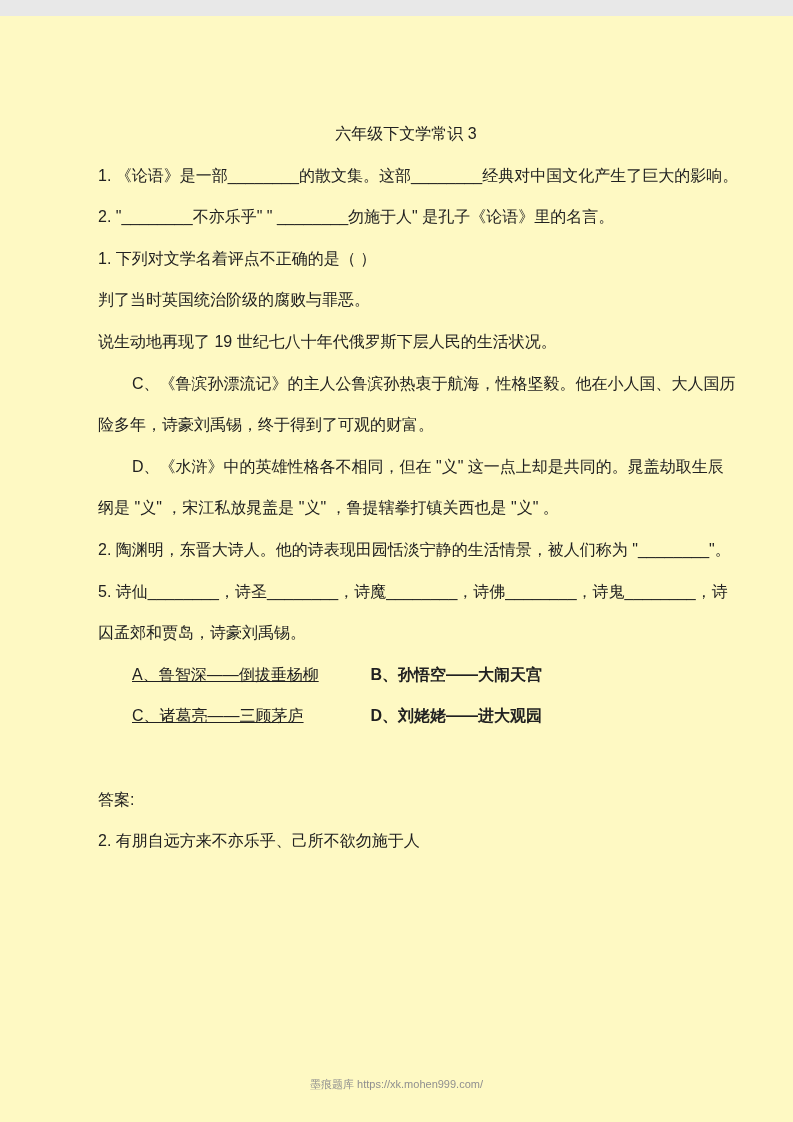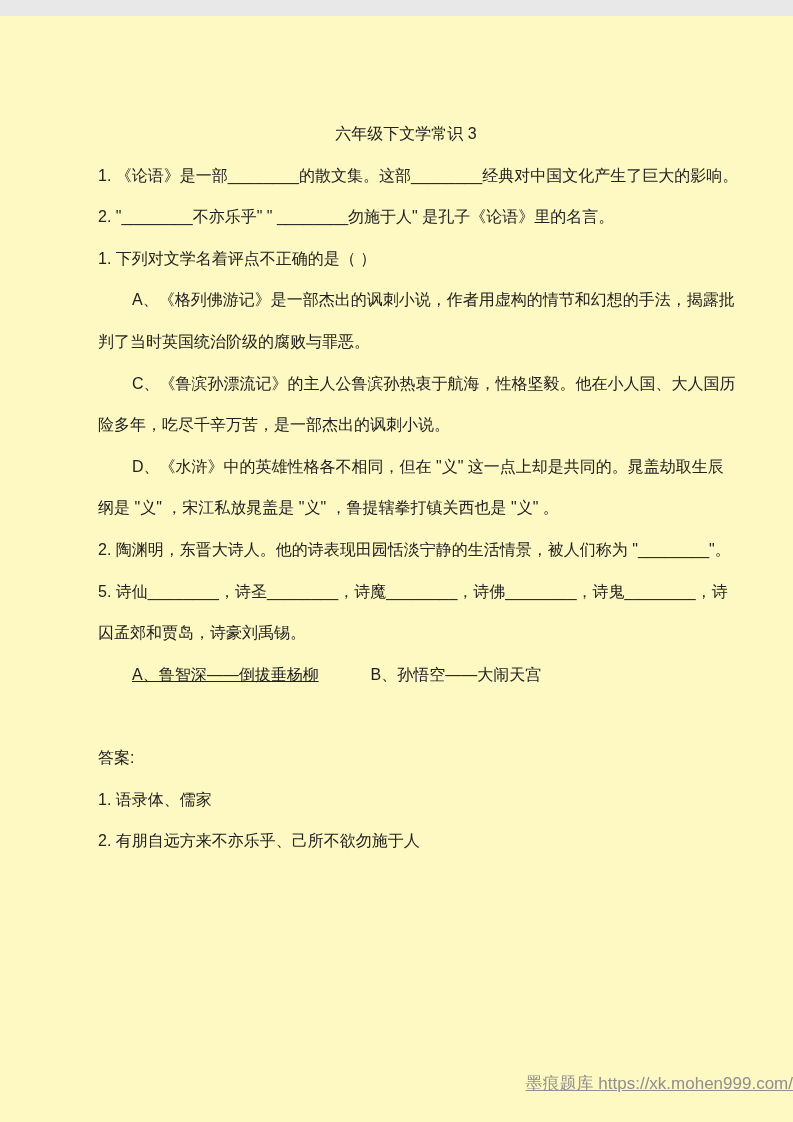--- a/index.html
+++ b/index.html
@@ -36,73 +36,76 @@
     display: inline-block;
     width: 268px;
     padding-left: 34px;
     box-sizing: border-box;
     vertical-align: top;
     text-decoration: underline;
   }
   .q6-row .q6-col2 {
     display: inline-block;
     vertical-align: top;
+    font-weight: bold;
   }
   .spacer {
     height: 41.6px;
   }
   .footer {
     position: absolute;
     left: 0;
     top: 1058px;
     width: 100%;
-    text-align: right;
+    text-align: center;
     color: #8f8f8f;
-    font-size: 17px;
+    font-size: 11px;
     line-height: 20px;
-    text-decoration: underline;
   }
 </style>
 </head>
 <body>
 
 <div class="page">
   <div class="doc">
 
     <div class="line title-line">六年级下文学常识 3</div>
 
     <div class="line">1. 《论语》是一部________的散文集。这部________经典对中国文化产生了巨大的影响。</div>
 
     <div class="line">2. "________不亦乐乎" " ________勿施于人" 是孔子《论语》里的名言。</div>
 
     <div class="line">1. 下列对文学名着评点不正确的是（  ）</div>
 
-    <div class="line opt-indent">A、《格列佛游记》是一部杰出的讽刺小说，作者用虚构的情节和幻想的手法，揭露批</div>
     <div class="line">判了当时英国统治阶级的腐败与罪恶。</div>
 
+    <div class="line">说生动地再现了 19 世纪七八十年代俄罗斯下层人民的生活状况。</div>
 
     <div class="line opt-indent">C、《鲁滨孙漂流记》的主人公鲁滨孙热衷于航海，性格坚毅。他在小人国、大人国历</div>
-    <div class="line">险多年，吃尽千辛万苦，是一部杰出的讽刺小说。</div>
+    <div class="line">险多年，诗豪刘禹锡，终于得到了可观的财富。</div>
 
     <div class="line opt-indent">D、《水浒》中的英雄性格各不相同，但在 "义" 这一点上却是共同的。晁盖劫取生辰</div>
     <div class="line">纲是 "义" ，宋江私放晁盖是 "义" ，鲁提辖拳打镇关西也是 "义" 。</div>
 
     <div class="line">2. 陶渊明，东晋大诗人。他的诗表现田园恬淡宁静的生活情景，被人们称为 "________"。</div>
 
     <div class="line">5. 诗仙________，诗圣________，诗魔________，诗佛________，诗鬼________，诗</div>
     <div class="line">囚孟郊和贾岛，诗豪刘禹锡。</div>
 
 
     <div class="line q6-row">
       <span class="q6-col1">A、鲁智深——倒拔垂杨柳</span>
       <span class="q6-col2">B、孙悟空——大闹天宫</span>
     </div>
+    <div class="line q6-row">
+      <span class="q6-col1">C、诸葛亮——三顾茅庐</span>
+      <span class="q6-col2">D、刘姥姥——进大观园</span>
+    </div>
 
     <div class="spacer"></div>
 
     <div class="line">答案:</div>
-    <div class="line">1. 语录体、儒家</div>
     <div class="line">2. 有朋自远方来不亦乐乎、己所不欲勿施于人</div>
 
   </div>
 
   <div class="footer">墨痕题库 https://xk.mohen999.com/</div>
 </div>
 
 </body></html>

